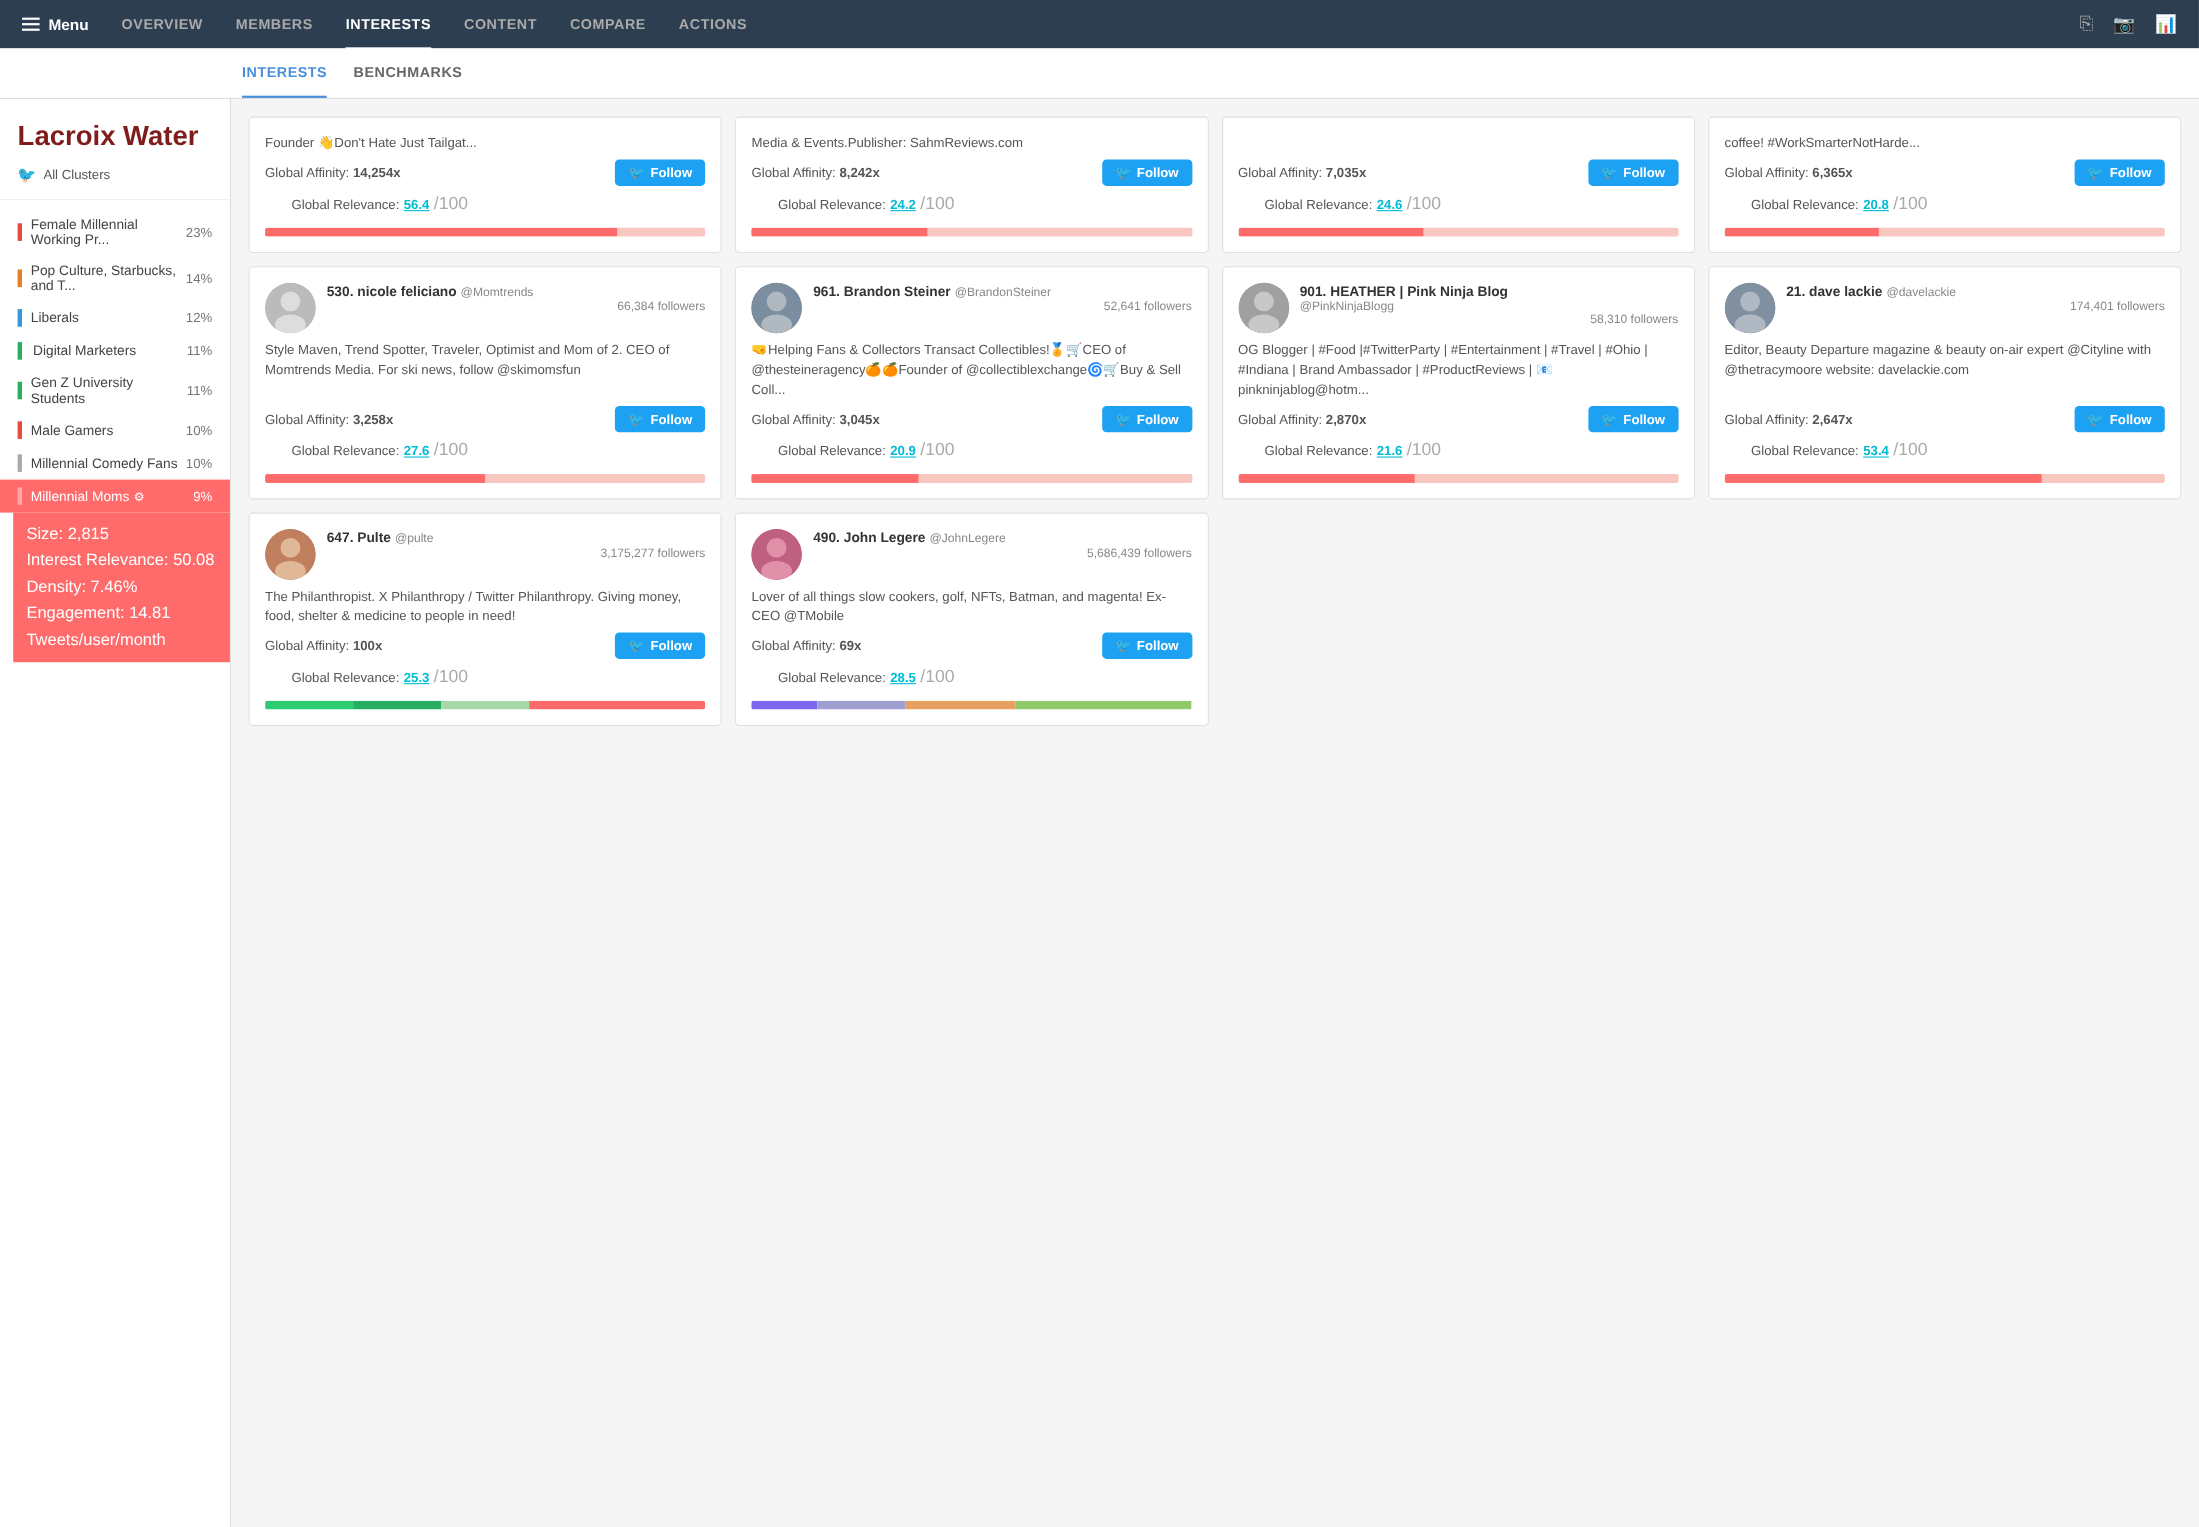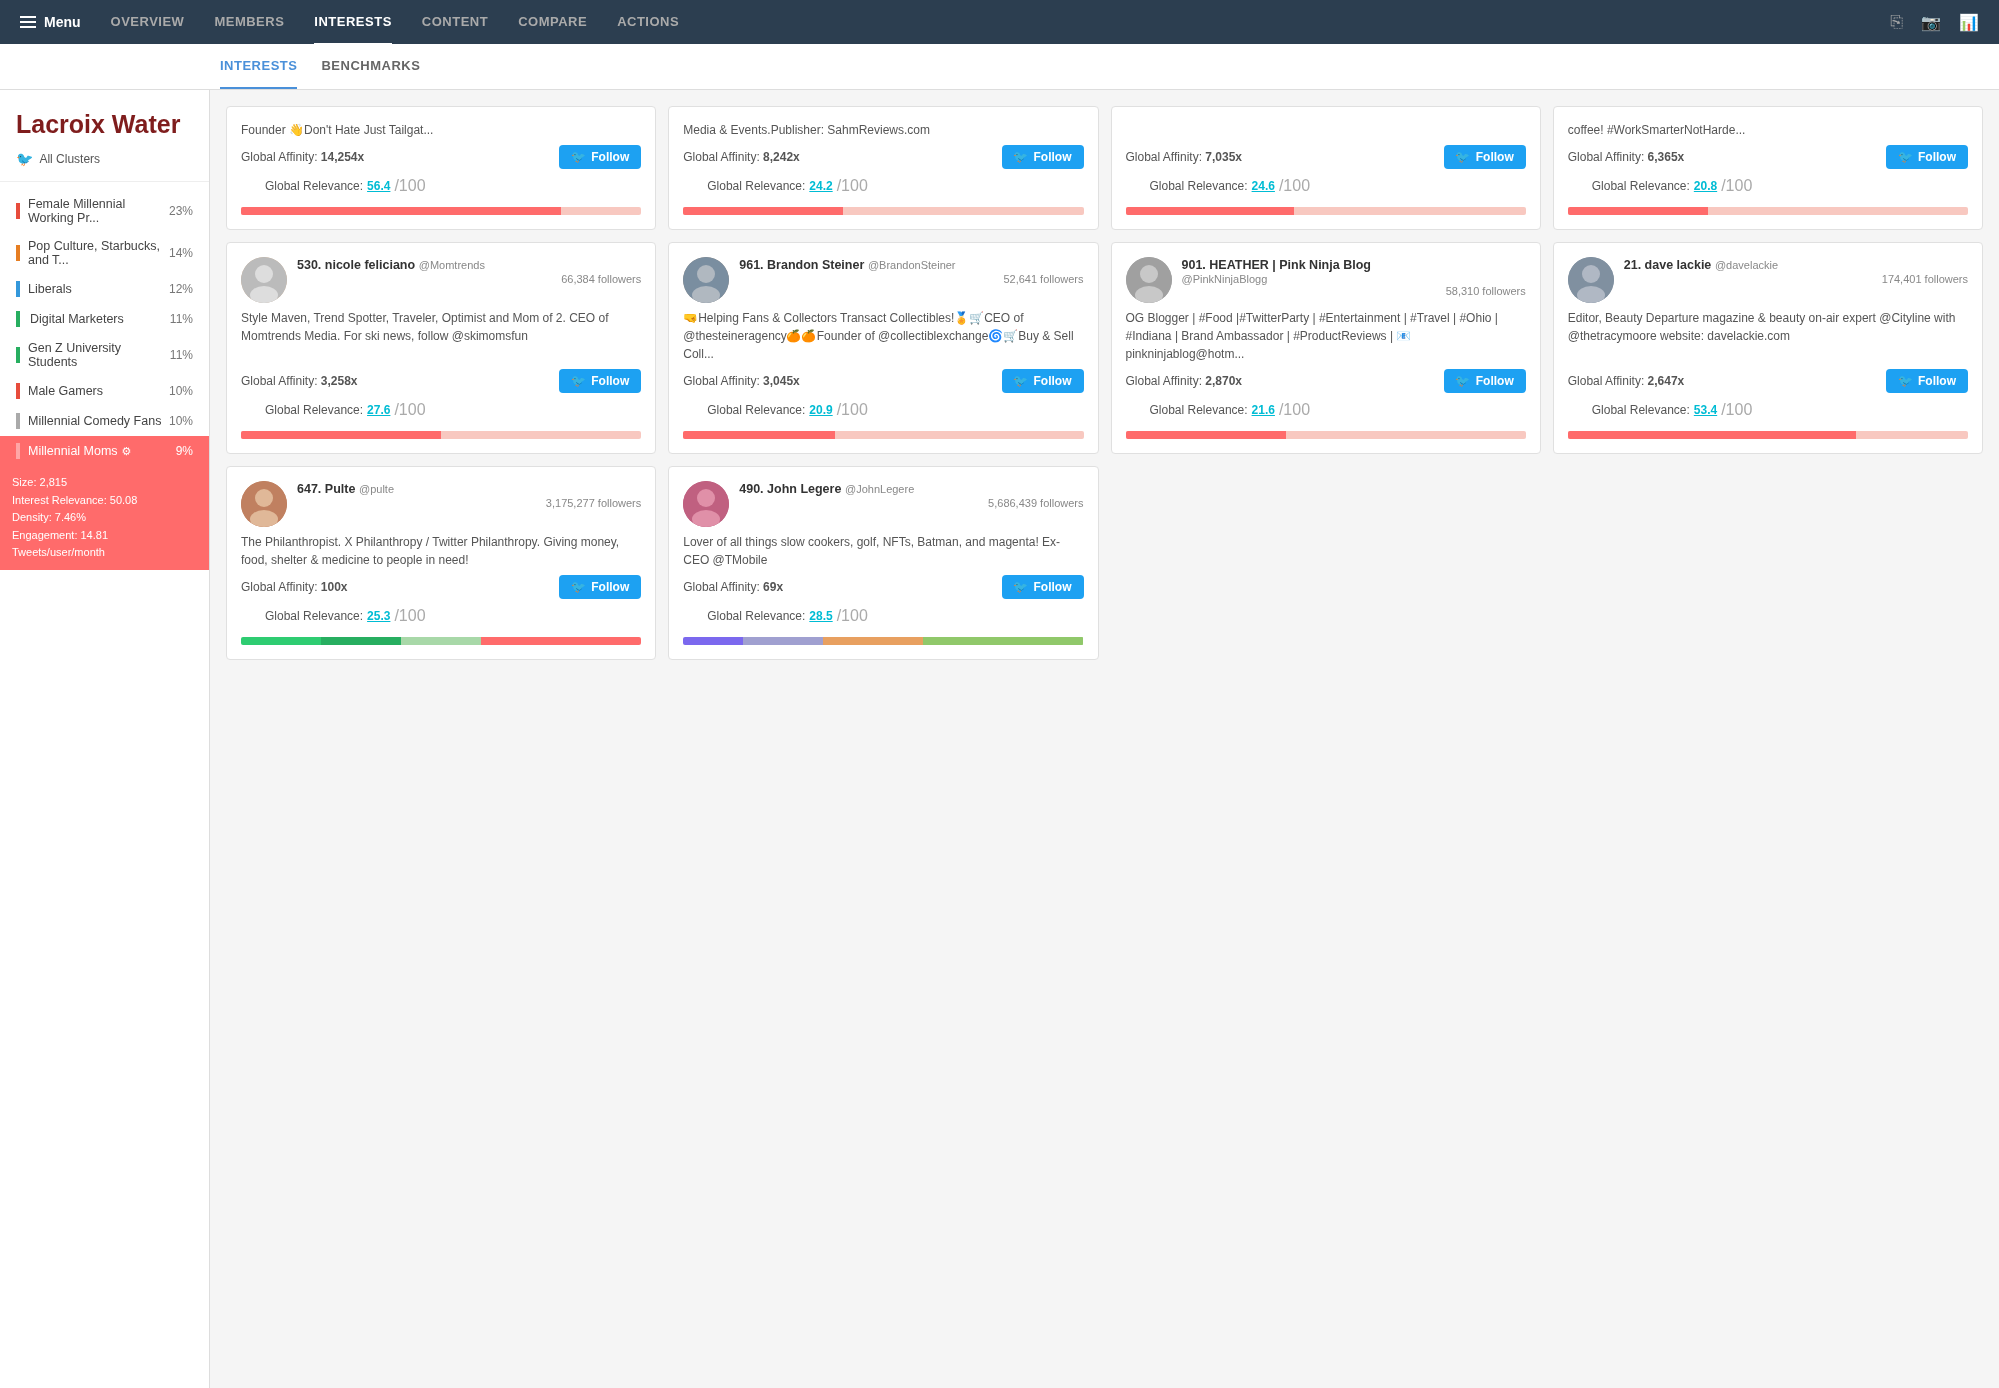--- a/index.html
+++ b/index.html
@@ -117,23 +117,24 @@
     .cluster-item.highlighted {
       background: #ff6b6b;
       color: #fff;
     }
     .cluster-item.highlighted .pct { color: #fff; }
     .cluster-item.highlighted .gear-icon { display: inline; }
     .gear-icon { display: none; color: #fff; margin-right: 4px; font-size: 11px; }
     .cluster-tooltip {
       background: #ff6b6b;
       color: #fff;
-      font-size: 11px;
+      font-size: 15px;
       padding: 8px 12px;
       line-height: 1.6;
+      margin-left: 12px;
     }
     .sidebar-color-indicator {
       width: 4px;
       height: 16px;
       margin-right: 8px;
       flex-shrink: 0;
     }
 
     
     .main {

